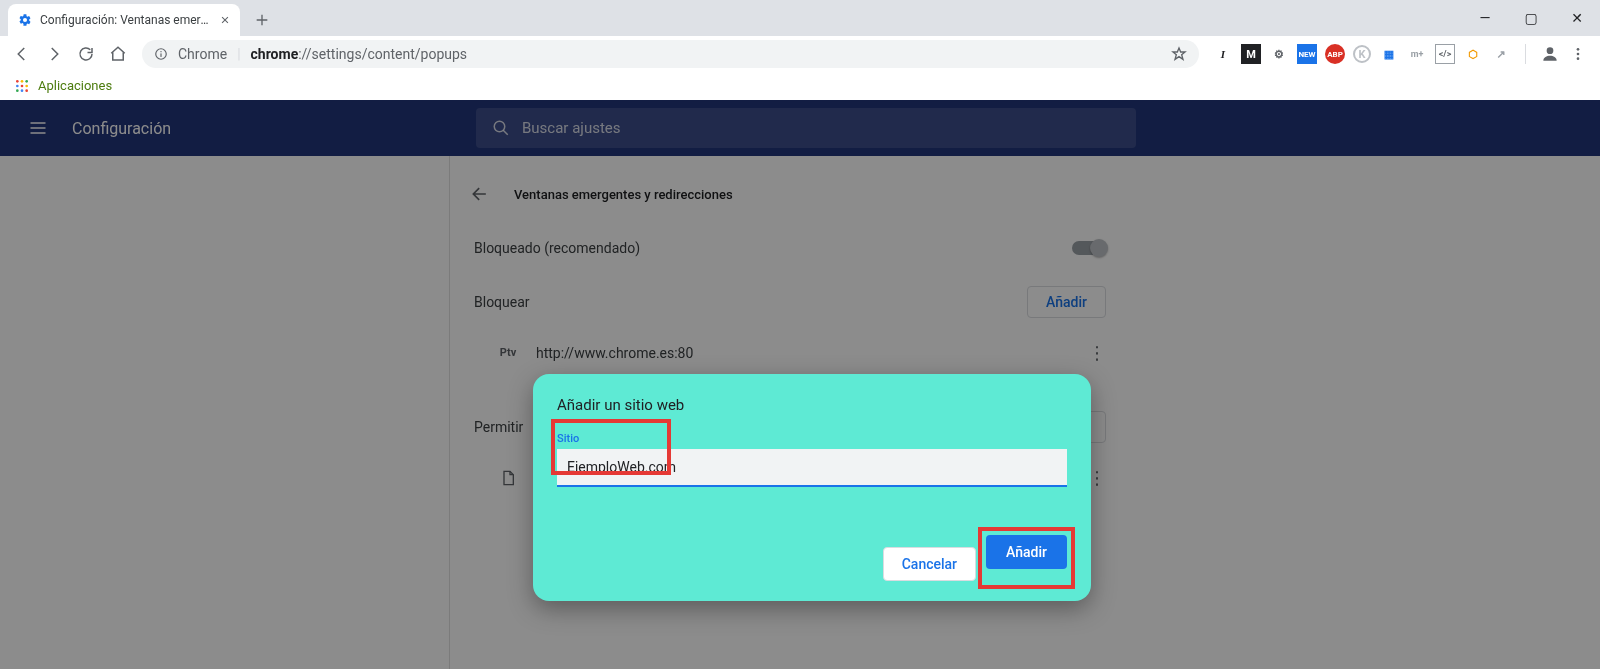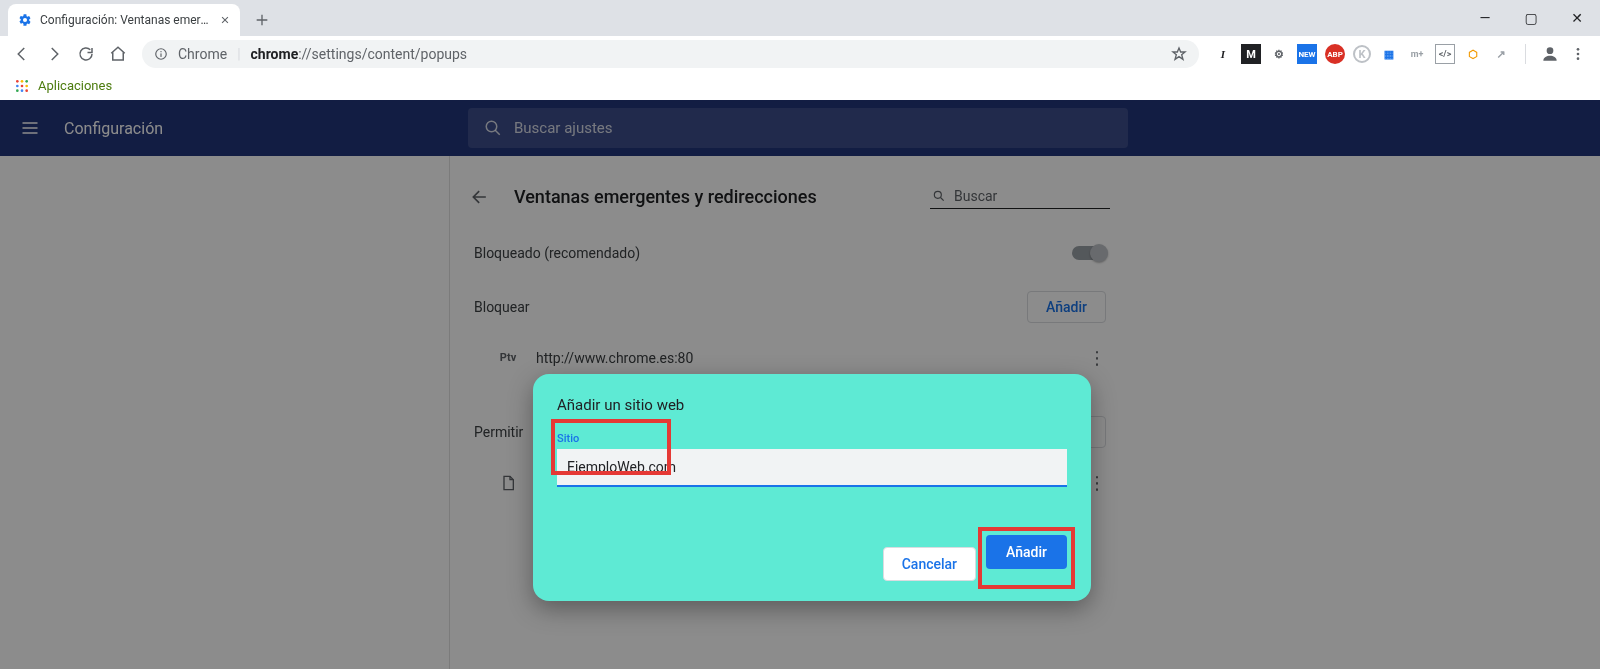--- a/index.html
+++ b/index.html
@@ -23,32 +23,32 @@
 .omnibox .star { margin-left: auto; color: #5f6368; }
 .ext-icons { display: flex; align-items: center; gap: 8px; padding: 0 4px; }
 .ext-icons .ei { width: 20px; height: 20px; display: flex; align-items: center; justify-content: center; font-size: 11px; font-weight: bold; }
 .sep-v { width: 1px; height: 20px; background: #dadce0; margin: 0 6px; }
 
 .bookmark-bar { height: 28px; background: #fff; display: flex; align-items: center; padding: 0 14px; gap: 8px; font-size: 13px; color: #4d7c0f; border-bottom: 1px solid #ffffff00; }
 .apps-grid { width: 16px; height: 16px; }
 
 
 .page { position: absolute; top: 100px; left: 0; right: 0; bottom: 0; background: #fff; }
-.settings-header { height: 56px; background: #22357a; display: flex; align-items: center; padding: 0 20px; gap: 24px; color: #fff; }
+.settings-header { height: 56px; background: #22357a; display: flex; align-items: center; padding: 0 28px; gap: 24px; color: #fff; }
 .settings-header .hamburger { width: 20px; height: 20px; }
 .settings-header .title { font-size: 16px; font-weight: 400; flex: 0 0 380px; }
 .settings-search { flex: 0 0 660px; height: 40px; background: rgba(255,255,255,0.12); border-radius: 4px; display: flex; align-items: center; padding: 0 16px; gap: 12px; color: rgba(255,255,255,0.8); font-size: 15px; }
 
 .content-body { display: flex; height: calc(100% - 56px); }
 .side-left { flex: 0 0 450px; border-right: 1px solid #e0e0e0; }
 .main-col { flex: 1; padding: 20px 0; max-width: 680px; }
 
 .page-head { display: flex; align-items: center; gap: 24px; padding: 8px 20px 18px; }
 .page-head .back { width: 20px; height: 20px; color: #5f6368; }
-.page-head .ptitle { font-size: 18px; color: #202124; font-weight: 500; flex: 1; }
+.page-head .ptitle { font-size: 13px; color: #202124; font-weight: 500; flex: 1; }
 .page-head .psearch { display: flex; align-items: center; gap: 8px; border-bottom: 1px solid #202124; padding: 4px 2px; width: 180px; color: #5f6368; font-size: 14px; }
 
 .setting-row { display: flex; align-items: center; justify-content: space-between; padding: 18px 24px; font-size: 14px; color: #3c4043; }
 .toggle { width: 34px; height: 14px; background: #9aa0a6; border-radius: 7px; position: relative; }
 .toggle::after { content:''; position:absolute; width:18px; height:18px; background:#bdc1c6; border-radius:50%; top:-2px; right:-2px; box-shadow:0 1px 2px rgba(0,0,0,0.3); }
 
 .section-head { display: flex; align-items: center; justify-content: space-between; padding: 12px 24px; font-size: 14px; color: #3c4043; }
 .btn-outline { border: 1px solid #dadce0; background: #fff; color: #1a73e8; font-size: 14px; padding: 7px 18px; border-radius: 4px; font-weight: 500; }
 
 .site-row { display: flex; align-items: center; gap: 18px; padding: 12px 24px 12px 48px; font-size: 14px; color: #3c4043; }
@@ -203,29 +203,20 @@
   <div class="content-body">
     <div class="side-left"></div>
     <div class="main-col">
       <div class="page-head">
         <span class="back">
             <svg viewBox="0 0 24 24" width="20" height="20" stroke="#5f6368" stroke-width="2" fill="none">
               <path d="M19 12H5M11 5l-7 7 7 7"></path>
             </svg>
           </span>
         <span class="ptitle">Ventanas emergentes y redirecciones</span>
-        <div class="psearch">
-          <span>
-              <svg viewBox="0 0 24 24" width="14" height="14" fill="none" stroke="#5f6368" stroke-width="2">
-                <circle cx="10" cy="10" r="6"></circle>
-                <path d="M20 20l-5-5"></path>
-              </svg>
-            </span>
-          <span>Buscar</span>
-        </div>
       </div>
 
       <div class="setting-row">
         <span>Bloqueado (recomendado)</span>
         <div class="toggle"></div>
       </div>
 
       <div class="section-head">
         <span>Bloquear</span>
         <button class="btn-outline">Añadir</button>

